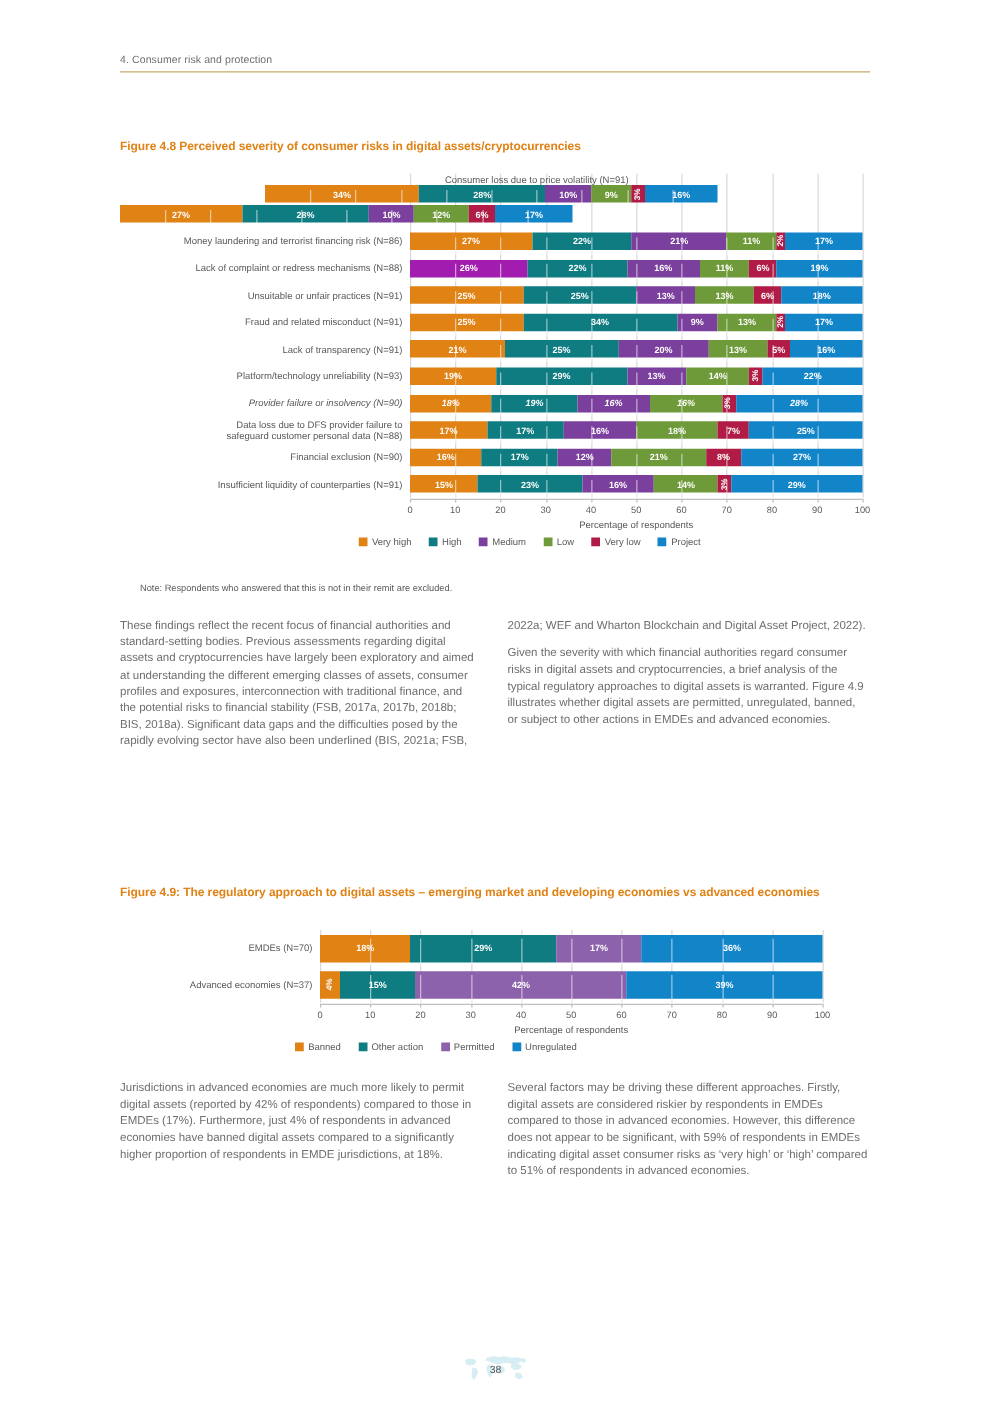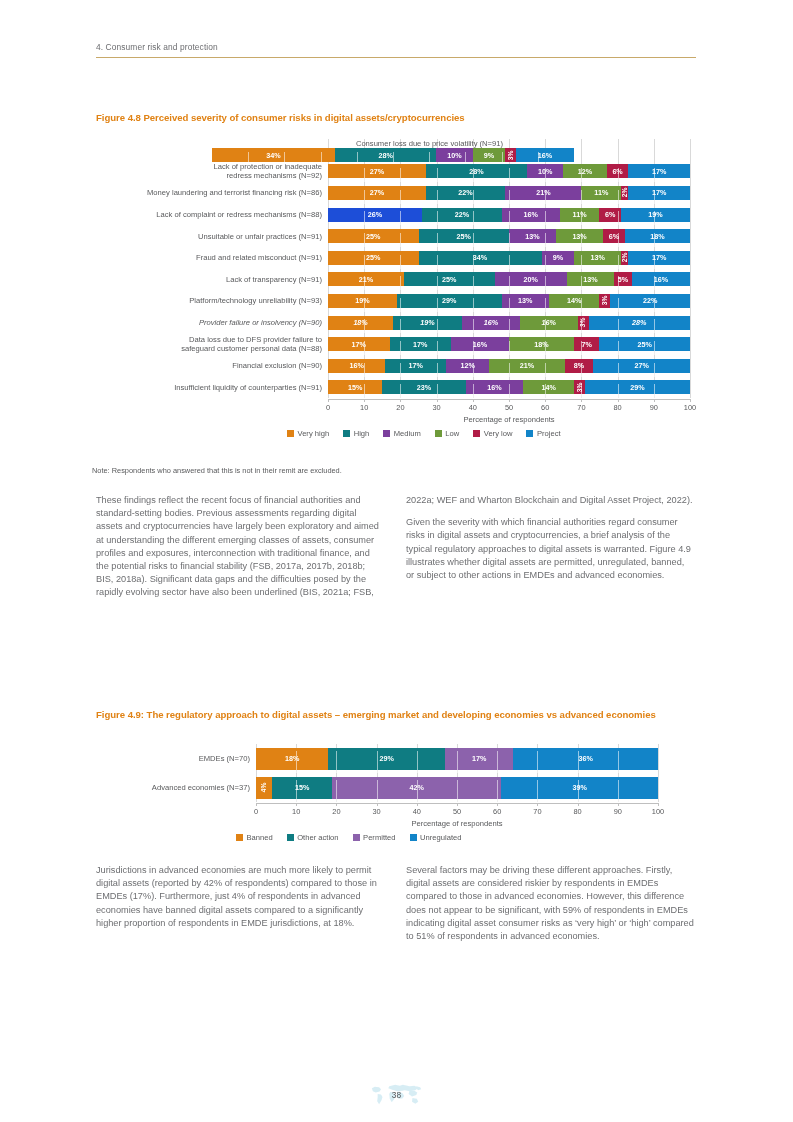--- a/index.html
+++ b/index.html
@@ -261,22 +261,20 @@
               <i style="left: 144.8px;"></i>
               <i style="left: 181px;"></i>
               <i style="left: 217.2px;"></i>
               <i style="left: 253.4px;"></i>
               <i style="left: 289.6px;"></i>
               <i style="left: 325.8px;"></i>
             </div>
           </div>
         </div>
         <div class="row" style="height: 21.6px;">
-          <div class="cat-label" style="width: 232px;">Lack of protection or inadequate
-redress mechanisms (N=92)</div>
           <div style="position: relative; width: 362px;">
             <div class="bar" style="width: 362px; height: 14px;">
               <div class="seg" style="width: 97.74px; background: rgb(224, 130, 20);">27%</div>
               <div class="seg" style="width: 101.36px; background: rgb(15, 124, 130);">28%</div>
               <div class="seg" style="width: 36.2px; background: rgb(123, 63, 157);">10%</div>
               <div class="seg" style="width: 43.44px; background: rgb(110, 154, 58);">12%</div>
               <div class="seg" style="width: 21.72px; background: rgb(176, 28, 70);">6%</div>
               <div class="seg" style="width: 61.54px; background: rgb(18, 132, 200);">17%</div>
             </div>
             <div class="grid" style="left: 0px; width: 362px; height: 14px; top: 3.8px;">
@@ -315,21 +313,21 @@
               <i style="left: 253.4px;"></i>
               <i style="left: 289.6px;"></i>
               <i style="left: 325.8px;"></i>
             </div>
           </div>
         </div>
         <div class="row" style="height: 21.6px;">
           <div class="cat-label" style="width: 232px;">Lack of complaint or redress mechanisms (N=88)</div>
           <div style="position: relative; width: 362px;">
             <div class="bar" style="width: 362px; height: 14px;">
-              <div class="seg" style="width: 94.12px; background: #1d4ed8;">26%</div>
+              <div class="seg" style="width: 94.12px; background: #a21caf;">26%</div>
               <div class="seg" style="width: 79.64px; background: rgb(15, 124, 130);">22%</div>
               <div class="seg" style="width: 57.92px; background: rgb(123, 63, 157);">16%</div>
               <div class="seg" style="width: 39.82px; background: rgb(110, 154, 58);">11%</div>
               <div class="seg" style="width: 21.72px; background: rgb(176, 28, 70);">6%</div>
               <div class="seg" style="width: 68.78px; background: rgb(18, 132, 200);">19%</div>
             </div>
             <div class="grid" style="left: 0px; width: 362px; height: 14px; top: 3.8px;">
               <i style="left: 36.2px;"></i>
               <i style="left: 72.4px;"></i>
               <i style="left: 108.6px;"></i>
@@ -591,21 +589,21 @@
           <span class="swatch" style="background: rgb(176, 28, 70);"></span>
           <span class="ltext">Very low</span>
         </div>
         <div class="item">
           <span class="swatch" style="background: rgb(18, 132, 200);"></span>
           <span class="ltext">Project</span>
         </div>
       </div>
   </div>
 
-  <div class="note" id="note48" style="left: 92px; top: 466px;">Note: Respondents who answered that this is not in their remit are excluded.</div>
+  <div class="note" id="note48" style="left: 112px; top: 466px;">Note: Respondents who answered that this is not in their remit are excluded.</div>
 
   <div class="col" id="colL1" style="left: 96px; top: 494px;">
     <p>These findings reflect the recent focus of financial authorities and standard-setting bodies. Previous assessments regarding digital assets and cryptocurrencies have largely been exploratory and aimed at understanding the different emerging classes of assets, consumer profiles and exposures, interconnection with traditional finance, and the potential risks to financial stability (FSB, 2017a, 2017b, 2018b; BIS, 2018a). Significant data gaps and the difficulties posed by the rapidly evolving sector have also been underlined (BIS, 2021a; FSB,</p>
   </div>
   <div class="col" id="colR1" style="left: 406px; top: 494px;">
     <p>2022a; WEF and Wharton Blockchain and Digital Asset Project, 2022).</p>
     <p>Given the severity with which financial authorities regard consumer risks in digital assets and cryptocurrencies, a brief analysis of the typical regulatory approaches to digital assets is warranted. Figure 4.9 illustrates whether digital assets are permitted, unregulated, banned, or subject to other actions in EMDEs and advanced economies.</p>
   </div>
 
   <div class="fig-title" id="fig49-title">Figure 4.9: The regulatory approach to digital assets – emerging market and developing economies vs advanced economies</div>

